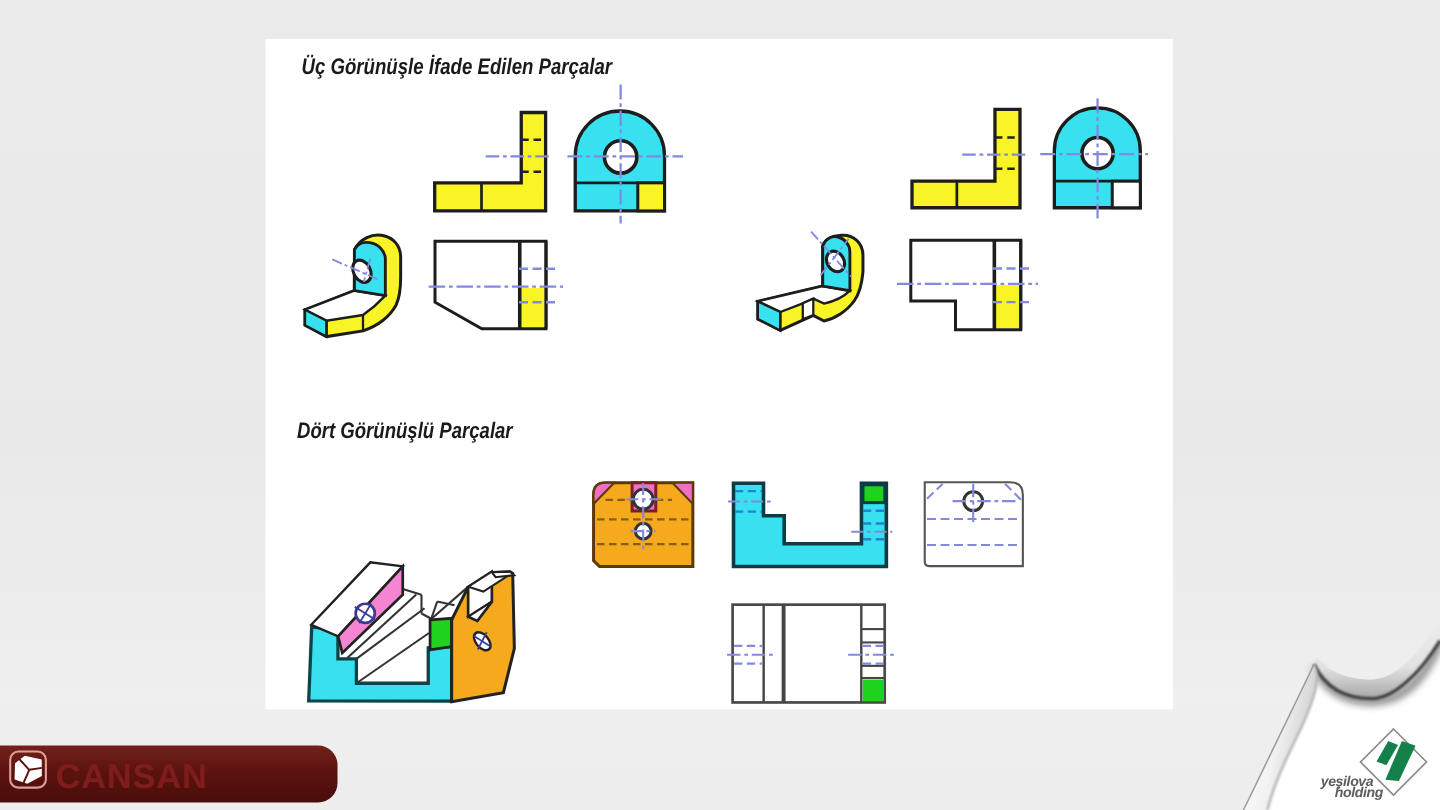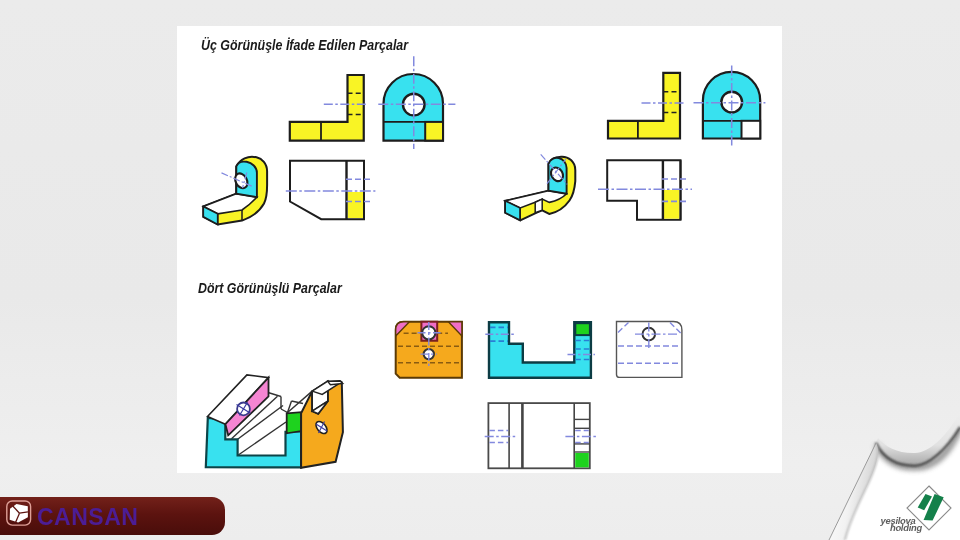--- a/index.html
+++ b/index.html
@@ -321,13 +321,13 @@
 <svg class="abs" style="left:4px;top:497px;" width="40" height="33" viewBox="0 0 40 33">
 <rect x="2.8" y="4" width="23.8" height="24.1" rx="5.5" fill="none" stroke="#dfa098" stroke-width="1.4"></rect>
 <path d="M12.5,6.9 L23.8,9.3 L23.9,20.3 L14.2,25.5 L5.7,22.7 L6.0,11.8 Z" fill="#ffffff"></path>
 <g stroke="#5c130f" stroke-width="1.3" fill="none">
 <line x1="15.5" y1="16.2" x2="8.8" y2="9.0"></line>
 <line x1="15.5" y1="16.2" x2="23.9" y2="14.9"></line>
 <line x1="15.5" y1="16.2" x2="11.5" y2="25.4"></line>
 </g>
 </svg>
 
-<div class="abs" style="left:37px;top:504px;font-size:23px;font-weight:bold;color:#4c1d95;letter-spacing:0.5px;">CANSAN</div>
+<div class="abs" style="left:37px;top:504px;font-size:23px;font-weight:bold;color:#7f1d1d;letter-spacing:0.5px;">CANSAN</div>
 
 </body></html>

